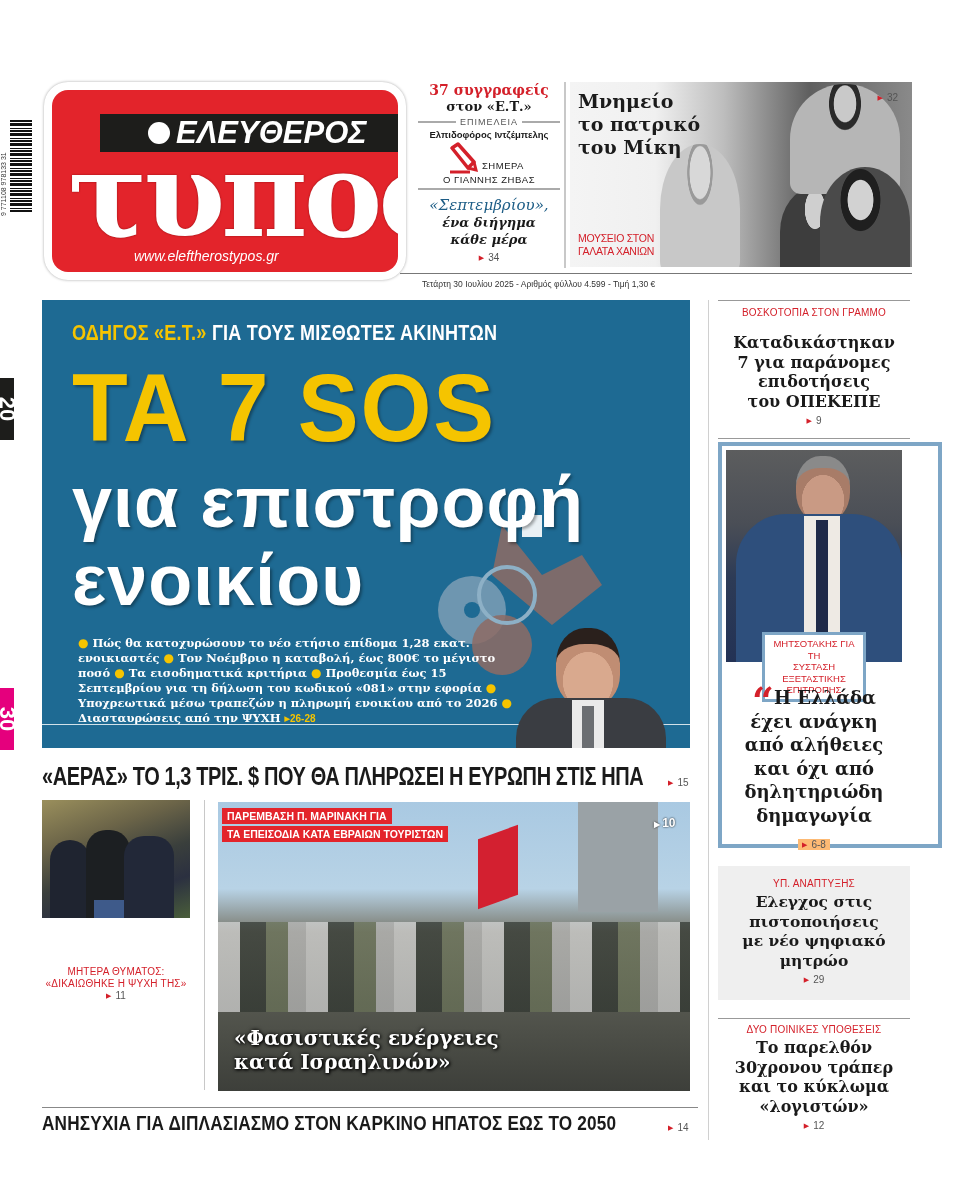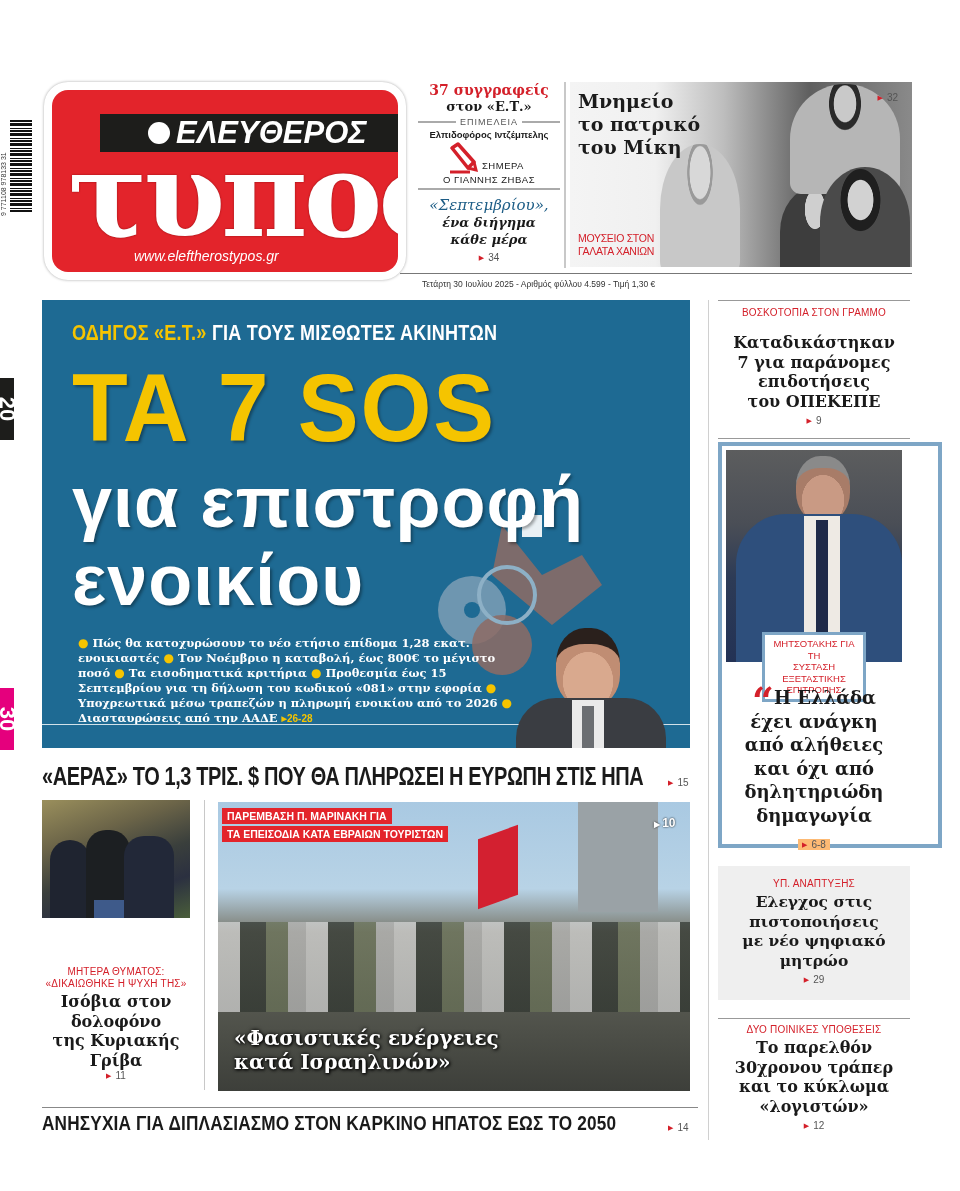--- a/index.html
+++ b/index.html
@@ -183,21 +183,21 @@
     <span>Πώς θα κατοχυρώσουν το νέο ετήσιο επίδομα 1,28 εκατ. ενοικιαστές</span>
     <span class="bullet">●</span>
     <span>Τον Νοέμβριο η καταβολή, έως 800€ το μέγιστο ποσό</span>
     <span class="bullet">●</span>
     <span>Τα εισοδηματικά κριτήρια</span>
     <span class="bullet">●</span>
     <span>Προθεσμία έως 15 Σεπτεμβρίου για τη δήλωση του κωδικού «081» στην εφορία</span>
     <span class="bullet">●</span>
     <span>Υποχρεωτικά μέσω τραπεζών η πληρωμή ενοικίου από το 2026</span>
     <span class="bullet">●</span>
-    <span>Διασταυρώσεις από την ΑΑΔΕ</span>
+    <span>Διασταυρώσεις από την ΨΥΧΗ</span>
     <span class="lead-pg">26-28</span>
   </div>
   <div class="lead-bottom-rule"></div>
   <div class="pierrakakis">
     <div style="position:absolute;left:48px;top:0;width:64px;height:78px;border-radius:45% 45% 40% 40%;background:radial-gradient(ellipse at 50% 60%, #d9a98e 0 55%, #c08d73 56% 100%);border-top:16px solid #2a201c;"></div>
     <div style="position:absolute;left:8px;top:70px;width:150px;height:60px;border-radius:40px 40px 0 0;background:#3a3d42;"></div>
     <div style="position:absolute;left:64px;top:72px;width:32px;height:50px;background:#eaeaea;"></div>
     <div style="position:absolute;left:74px;top:78px;width:12px;height:44px;background:#6b6e72;"></div>
   </div>
 </div>
@@ -208,26 +208,20 @@
 <div class="abs gryba-photo">
   <div style="position:absolute;left:8px;top:40px;width:40px;height:120px;background:#1f2430;border-radius:20px 20px 0 0;"></div>
   <div style="position:absolute;left:44px;top:30px;width:44px;height:130px;background:#1c1f22;border-radius:20px 20px 0 0;"></div>
   <div style="position:absolute;left:52px;top:100px;width:30px;height:60px;background:#3e5a8a;"></div>
   <div style="position:absolute;left:82px;top:36px;width:50px;height:120px;background:#222838;border-radius:20px 20px 0 0;"></div>
   <div style="position:absolute;left:14px;top:138px;width:24px;height:24px;background:#eee;font-size:8px;color:#222;text-align:center;line-height:11px;font-weight:bold;">ZOO 476</div>
 </div>
 <div class="abs gryba">
   <div class="kicker-red">ΜΗΤΕΡΑ ΘΥΜΑΤΟΣ:</div>
   <div class="kicker-red">«ΔΙΚΑΙΩΘΗΚΕ Η ΨΥΧΗ ΤΗΣ»</div>
-  <div class="serif-h" style="font-size:16px;line-height:19.5px;margin-top:2px;">
-    <div>Ισόβια στον</div>
-    <div>δολοφόνο</div>
-    <div>της Κυριακής</div>
-    <div>Γρίβα</div>
-  </div>
   <div class="pg">11</div>
 </div>
 <div class="abs vline" style="left:204px;top:800px;height:290px;width:1px;"></div>
 
 <div class="abs israel">
   <div style="position:absolute;left:260px;top:30px;width:40px;height:70px;background:#d32030;transform:skewY(-20deg);"></div>
   <div style="position:absolute;left:360px;top:0;width:80px;height:110px;background:#9aa2a6;"></div>
   <div style="position:absolute;left:0;top:120px;width:472px;height:90px;background:repeating-linear-gradient(90deg,#d9d9d9 0 22px,#2f352f 22px 48px,#6a7358 48px 70px,#bdbdbd 70px 88px);opacity:0.7;"></div>
   <div class="israel-tag" style="top:6px;">ΠΑΡΕΜΒΑΣΗ Π. ΜΑΡΙΝΑΚΗ ΓΙΑ</div>
   <div class="israel-tag" style="top:24px;">ΤΑ ΕΠΕΙΣΟΔΙΑ ΚΑΤΑ ΕΒΡΑΙΩΝ ΤΟΥΡΙΣΤΩΝ</div>

